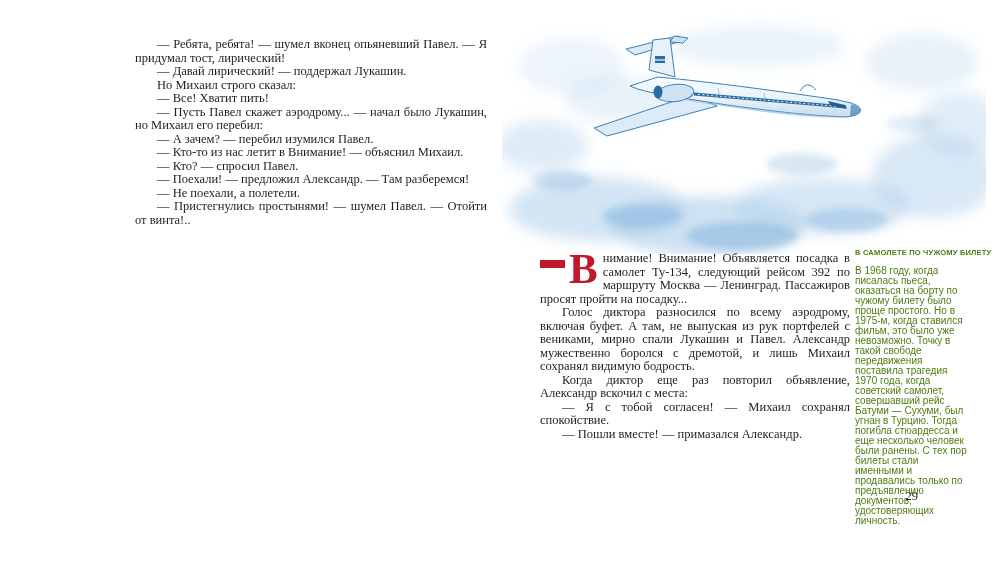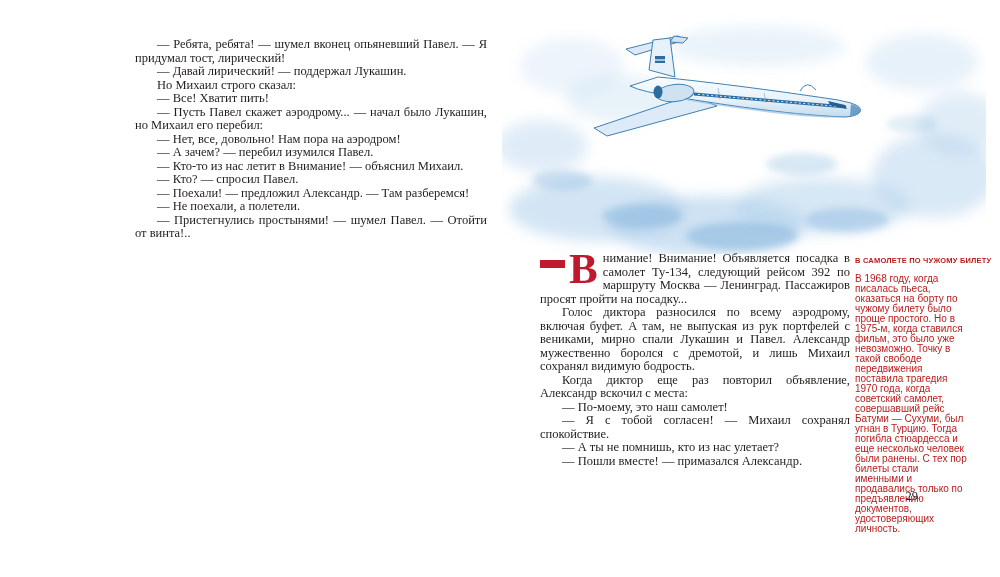--- a/index.html
+++ b/index.html
@@ -38,23 +38,23 @@
     display:inline-block;width:25px;height:8px;margin:7px 4px 0 0;
     background:#c0192e;color:transparent;font-size:0;overflow:hidden;
   }
   .dc-letter{
     font-weight:bold;font-size:43px;line-height:31px;color:#c0192e;
     letter-spacing:-1px;
   }
 
   
   .sidebar{
-    position:absolute;left:855px;top:256px;width:114px;
+    position:absolute;left:855px;top:248px;width:114px;
     font-family:"Liberation Sans", sans-serif;
-    color:#b91c1c;text-align:left;
+    color:#4d7c0f;text-align:left;
   }
   .sidebar-title{
     font-size:7.5px;font-weight:700;letter-spacing:.2px;
     white-space:nowrap;margin-bottom:9px;
   }
   .sidebar-body{font-size:10px;line-height:10px;font-weight:500;}
 
   
   .page-number{
     position:absolute;left:894px;top:489px;width:24px;
@@ -138,41 +138,38 @@
       </g>
     </svg>
   </div>
 
   <div class="left-col">
     <p>— Ребята, ребята! — шумел вконец опьяневший Павел. — Я придумал тост, лирический!</p>
     <p>— Давай лирический! — поддержал Лукашин.</p>
     <p>Но Михаил строго сказал:</p>
     <p>— Все! Хватит пить!</p>
     <p>— Пусть Павел скажет аэродрому... — начал было Лукашин, но Михаил его перебил:</p>
-    <p>— Нет, все, довольно! Нам пора на аэродром!</p>
     <p>— А зачем? — перебил изумился Павел.</p>
     <p>— Кто-то из нас летит в Внимание! — объяснил Михаил.</p>
     <p>— Кто? — спросил Павел.</p>
     <p>— Поехали! — предложил Александр. — Там разберемся!</p>
     <p>— Не поехали, а полетели.</p>
     <p>— Пристегнулись простынями! — шумел Павел. — Отойти от винта!..</p>
   </div>
 
   <div class="right-col">
     <p class="lead">
       <span class="dropwrap">
           <span class="dc-dash">—</span>
           <span class="dc-letter">В</span>
         </span><span>нимание! Внимание! Объявляется посадка в самолет Ту-134, следующий рейсом 392 по маршруту Москва — Ленинград. Пассажиров просят пройти на посадку...</span>
     </p>
     <p>Голос диктора разносился по всему аэродрому, включая буфет. А там, не выпуская из рук портфелей с вениками, мирно спали Лукашин и Павел. Александр мужественно боролся с дремотой, и лишь Михаил сохранял видимую бодрость.</p>
     <p>Когда диктор еще раз повторил объявление, Александр вскочил с места:</p>
-    <p>— По-моему, это наш самолет!</p>
     <p>— Я с тобой согласен! — Михаил сохранял спокойствие.</p>
-    <p>— А ты не помнишь, кто из нас улетает?</p>
     <p>— Пошли вместе! — примазался Александр.</p>
   </div>
 
   <div class="sidebar">
     <div class="sidebar-title">В САМОЛЕТЕ ПО ЧУЖОМУ БИЛЕТУ</div>
     <div class="sidebar-body">В 1968 году, когда писалась пьеса, оказаться на борту по чужому билету было проще простого. Но в 1975-м, когда ставился фильм, это было уже невозможно. Точку в такой свободе передвижения поставила трагедия 1970 года, когда советский самолет, совершавший рейс Батуми — Сухуми, был угнан в Турцию. Тогда погибла стюардесса и еще несколько человек были ранены. С тех пор билеты стали именными и продавались только по предъявлению документов, удостоверяющих личность.</div>
   </div>
 
   <div class="page-number">29</div>
 

